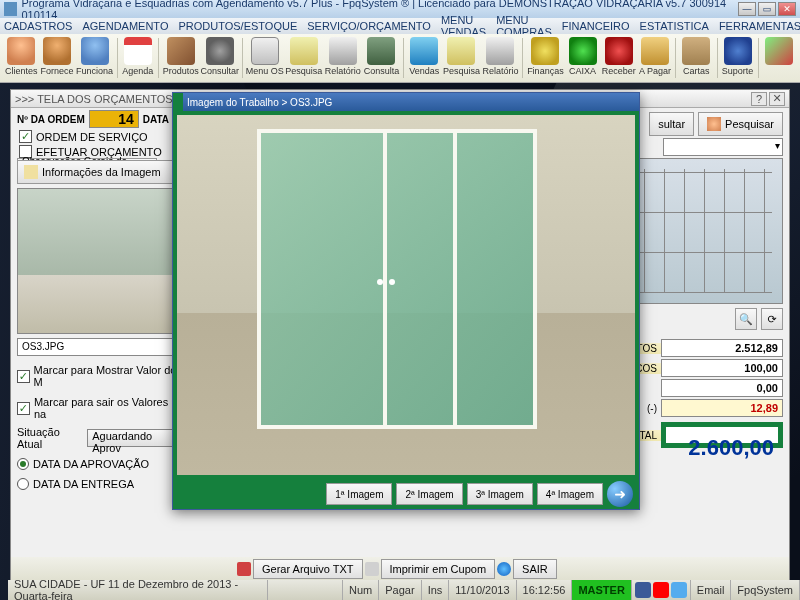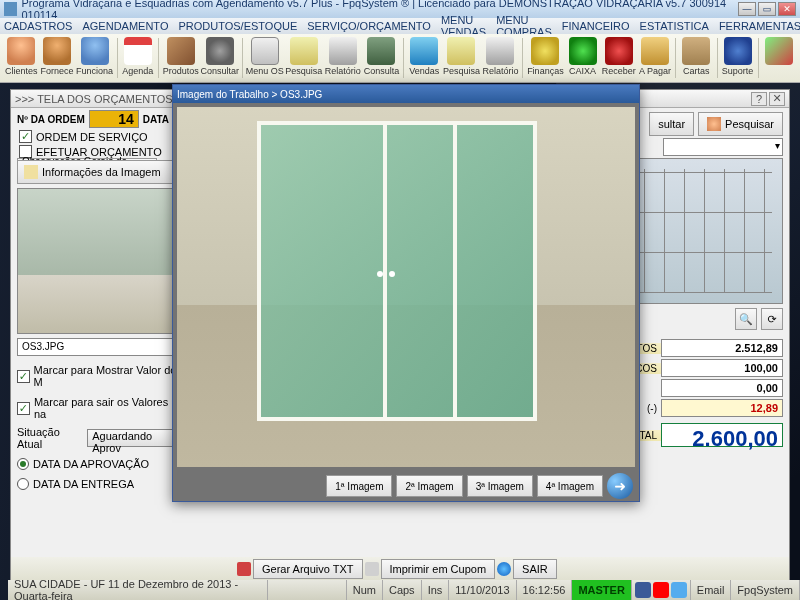--- a/index.html
+++ b/index.html
@@ -52,32 +52,32 @@
 .rthumb::after{content:"";position:absolute;inset:10px;background:repeating-linear-gradient(90deg,#888 0 1px,transparent 1px 20px),repeating-linear-gradient(0deg,#888 0 1px,transparent 1px 40px);}
 .rticons { display:flex; gap:4px; justify-content:flex-end; margin-top:4px;}
 .rti { width:22px; height:22px; border:1px solid #999; background:linear-gradient(#f8f8f8,#e0e0e0); display:flex;align-items:center;justify-content:center;cursor:pointer;}
 .totals { margin-top:8px;}
 .trow { display:flex; height:20px; align-items:center;}
 .trow .tl { width:48px; text-align:right; font-size:10px; padding-right:4px; background:linear-gradient(#f8f0c8,#f0e8b0);}
 .trow .tv { flex:1; height:18px; border:1px solid #888; background:#fff; text-align:right; padding:2px 4px; font-weight:bold;}
 .trow.red .tv { color:#c00000;}
 .grand { display:flex; height:30px; align-items:center; margin-top:2px;}
 .grand .tl { width:48px; text-align:right; font-size:10px; padding-right:4px; background:linear-gradient(#f8f0c8,#f0e8b0);}
-.grand .tv { flex:1; height:24px; border:1px solid #15803d; background:#fff; text-align:right; padding:2px 4px; font-weight:bold; font-size:22px; color:#003399;}
+.grand .tv { flex:1; height:24px; border:5px solid #15803d; background:#fff; text-align:right; padding:8px 4px; font-weight:bold; font-size:22px; color:#003399;}
 
 .topbtns { position:absolute; right:6px; top:22px; display:flex; gap:4px;}
 .dd { position:absolute; right:6px; top:48px; width:120px; height:18px; border:1px solid #888; background:#fff; cursor:pointer;}
 .dd::after{content:"▾";position:absolute;right:2px;top:1px;font-size:10px;}
 
 .bottombar { position:absolute; left:0; right:0; bottom:0; height:24px; background:linear-gradient(#f0f0e8,#e0e0d0); display:flex; align-items:center; padding:0 4px; gap:2px;}
 .bbtn { height:20px; background:linear-gradient(#f8f8f8,#e0e0e0); border:1px solid #999; display:flex;align-items:center;padding:0 8px;gap:4px;font-size:10px;cursor:pointer;}
 .bico { width:14px;height:14px;border-radius:2px;}
 
 
-.modal { position:absolute; left:172px; top:84px; width:468px; height:418px; background:#737373; border:1px solid #3a5a9a; box-shadow: 0 3px 12px rgba(0,0,0,.5);}
+.modal { position:absolute; left:172px; top:92px; width:468px; height:418px; background:#15803d; border:1px solid #3a5a9a; box-shadow: 0 3px 12px rgba(0,0,0,.5); padding-left: 10px;}
 .mtitle { height:18px; background:linear-gradient(#4a7ac0,#2a5a9a); color:#fff; font-size:10px; display:flex; align-items:center; padding:0 4px;}
 .mimg { position:absolute; left:4px; top:22px; right:4px; bottom:34px; background:linear-gradient(180deg,#d8d4c0 0%,#c8c4b0 55%,#b8b098 55%,#c0b8a0 100%); overflow:hidden;}
 .shower { position:absolute; left:80px; top:14px; width:280px; height:300px; }
 .shower .frame { position:absolute; inset:0; border:4px solid #f8f8f0;}
 .shower .glass { position:absolute; inset:4px; background:linear-gradient(135deg, rgba(140,200,170,.75), rgba(100,170,140,.85));}
 .shower .vline{position:absolute;top:4px;bottom:4px;width:4px;background:#f8f8f0;}
 .shower .v1{left:45%;} .shower .v2{left:70%;}
 .shower .handle{position:absolute;top:50%;width:6px;height:6px;background:#fff;border-radius:50%;}
 .shower .h1{left:43%;} .shower .h2{left:47%;}
 .mbot { position:absolute; left:0;right:0;bottom:0; height:30px; display:flex; align-items:center; justify-content:flex-end; gap:4px; padding:0 6px;}
@@ -362,21 +362,21 @@
     <div class="mbtn">3ª  Imagem</div>
     <div class="mbtn">4ª  Imagem</div>
     <div class="marrow">➜</div>
   </div>
 </div>
 
 <div class="status">
   <div class="cell" style="width:260px;">SUA CIDADE - UF 11 de Dezembro de 2013 - Quarta-feira</div>
   <div class="cell fill"></div>
   <div class="cell">Num</div>
-  <div class="cell">Caps</div>
+  <div class="cell">Pagar</div>
   <div class="cell">Ins</div>
   <div class="cell">11/10/2013</div>
   <div class="cell">16:12:56</div>
   <div class="cell master">MASTER</div>
   <div class="cell" style="padding:0 2px;">
     <div class="soc" style="background:#3b5998;"></div>
     <div class="soc" style="background:#ff0000;"></div>
     <div class="soc" style="background:#55acee;"></div>
   </div>
   <div class="cell">Email</div>

